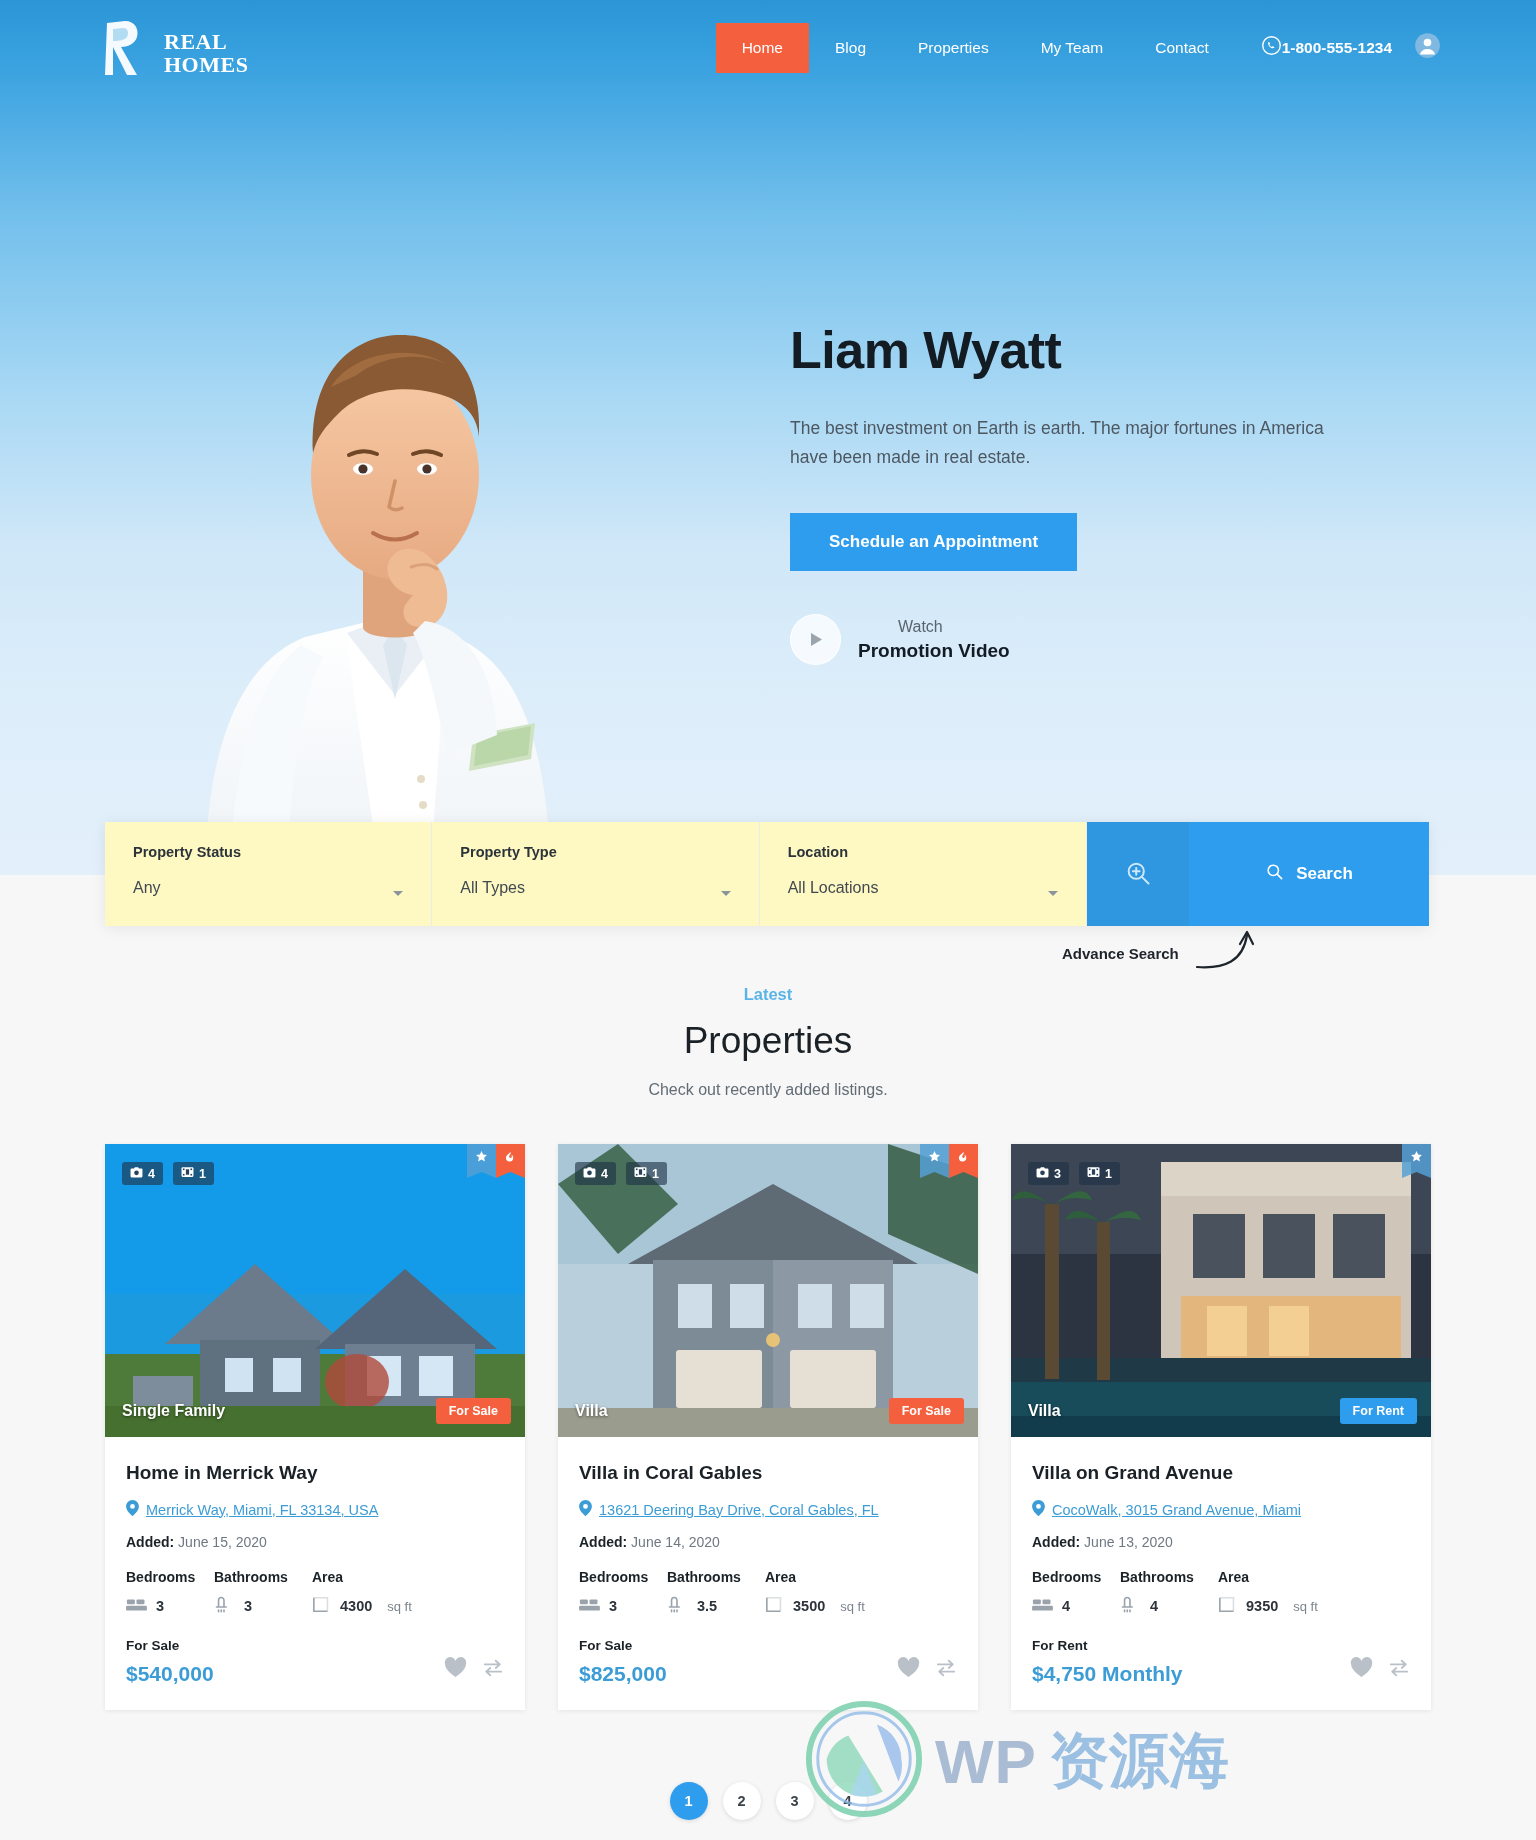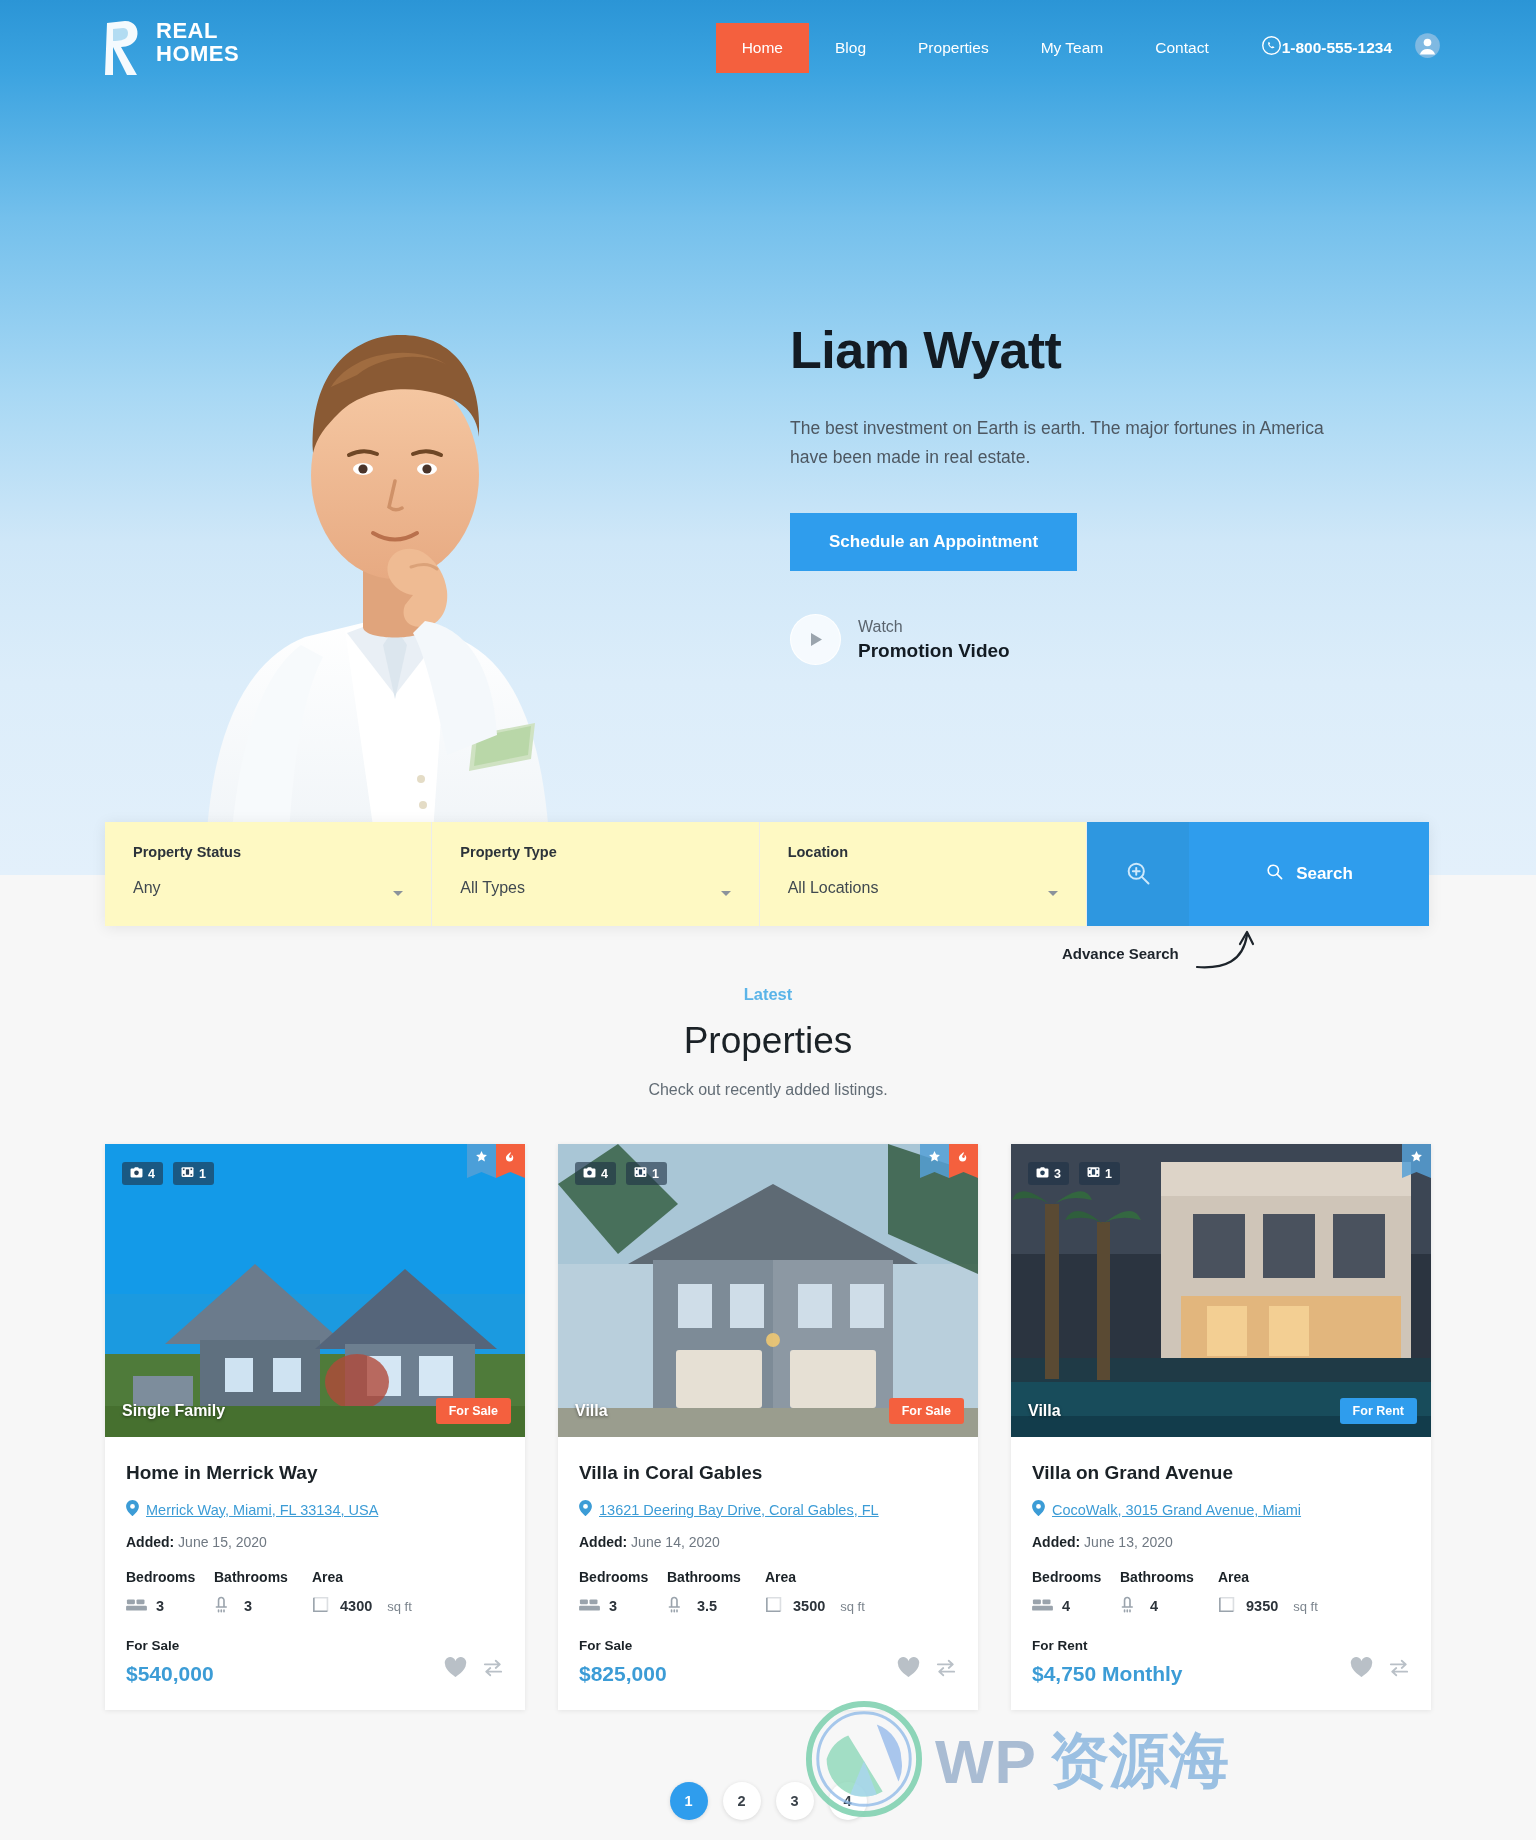--- a/index.html
+++ b/index.html
@@ -22,23 +22,24 @@
 
   
   .nav {
     position: relative;
     height: 95px;
     display: flex;
     align-items: center;
     z-index: 6;
   }
   .logo {
-    display: flex; align-items: flex-start;
+    display: flex; align-items: flex-end;
     margin-left: 103px;
-    gap: 13px;
+    gap: 21px;
+    font-family: Liberation Serif, serif;
   }
   .logo-mark {
     width: 40px; height: 58px;
     position: relative;
   }
   .logo-text {
     color: #ffffff;
     font-size: 22px;
     font-weight: bold;
     line-height: 1.05;
@@ -120,21 +121,21 @@
     margin-top: 43px;
   }
   .play-circle {
     width: 51px; height: 51px;
     border-radius: 50%;
     background: rgba(255,255,255,0.75);
     border: 1px solid rgba(255,255,255,0.95);
     display: flex; align-items: center; justify-content: center;
     cursor: pointer;
   }
-  .video-label { font-size: 16px; color: #5a646e; line-height: 1.45; }
+  .video-label { font-size: 16px; color: #5a646e; line-height: 1.45; margin-left: 40px; }
   .video-title { font-size: 19px; font-weight: bold; color: #131b23; line-height: 1.35; }
 
   
   .searchbar {
     position: absolute;
     left: 105px;
     top: 822px;
     width: 1324px;
     height: 104px;
     display: flex;

